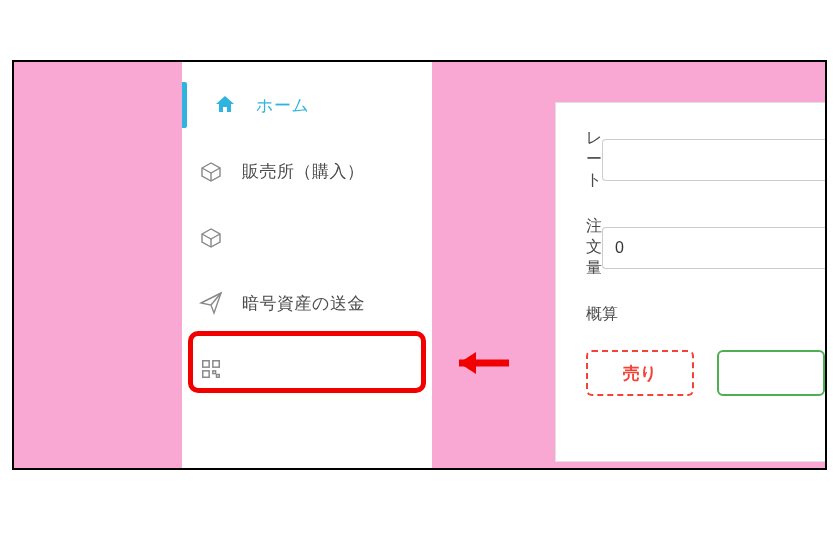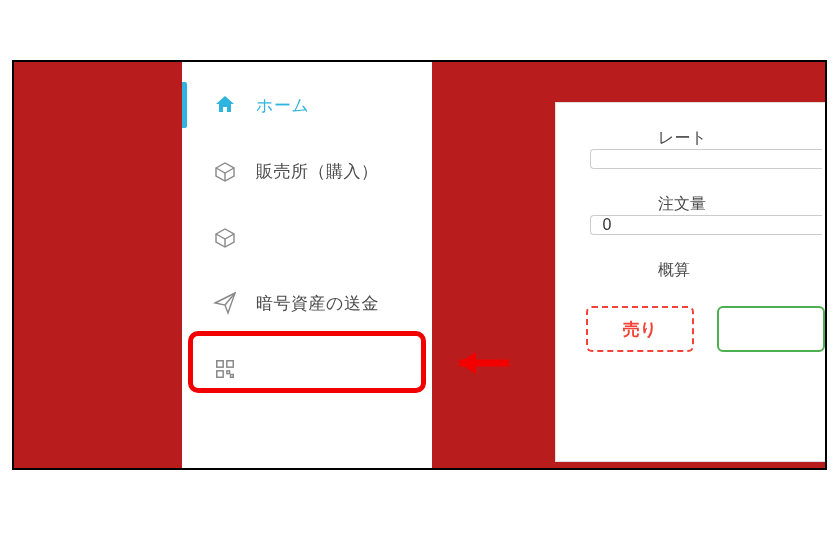--- a/index.html
+++ b/index.html
@@ -11,21 +11,21 @@
       overflow: hidden;
       position: relative;
     }
     .outer-border {
       position: absolute;
       left: 12px;
       top: 60px;
       width: 815px;
       height: 410px;
       border: 2px solid #000;
-      background: #b91c1c;
+      background: #f9a8d4;
       overflow: hidden;
     }
     .sidebar {
       position: absolute;
       left: 168px;
       top: 0;
       width: 250px;
       height: 100%;
       background: #fff;
       padding-top: 10px;
@@ -57,21 +57,21 @@
       justify-content: center;
       flex-shrink: 0;
     }
     .sidebar-item .label {
       font-size: 17px;
       color: #4a4a4a;
       font-weight: 400;
       letter-spacing: 0.5px;
     }
     .sidebar-item.active .label { color: #2fb4e0; }
-    .sidebar-item.sub { padding-left: 30px; }
+    .sidebar-item.sub { padding-left: 16px; }
     .chevron {
       margin-left: auto;
       margin-right: 20px;
     }
     .highlight-box {
       position: absolute;
       left: 174px;
       top: 269px;
       width: 238px;
       height: 62px;
@@ -120,21 +120,20 @@
       display: flex;
       align-items: center;
       justify-content: center;
       font-weight: bold;
       font-size: 16px;
     }
     .trade-row {
       display: flex;
       align-items: center;
       margin-bottom: 25px;
-      flex-direction: column;
     }
     .trade-label {
       font-size: 16px;
       color: #4a4a4a;
       width: 95px;
     }
     .trade-input {
       flex: 1;
       height: 42px;
       border: 1px solid #ccc;

